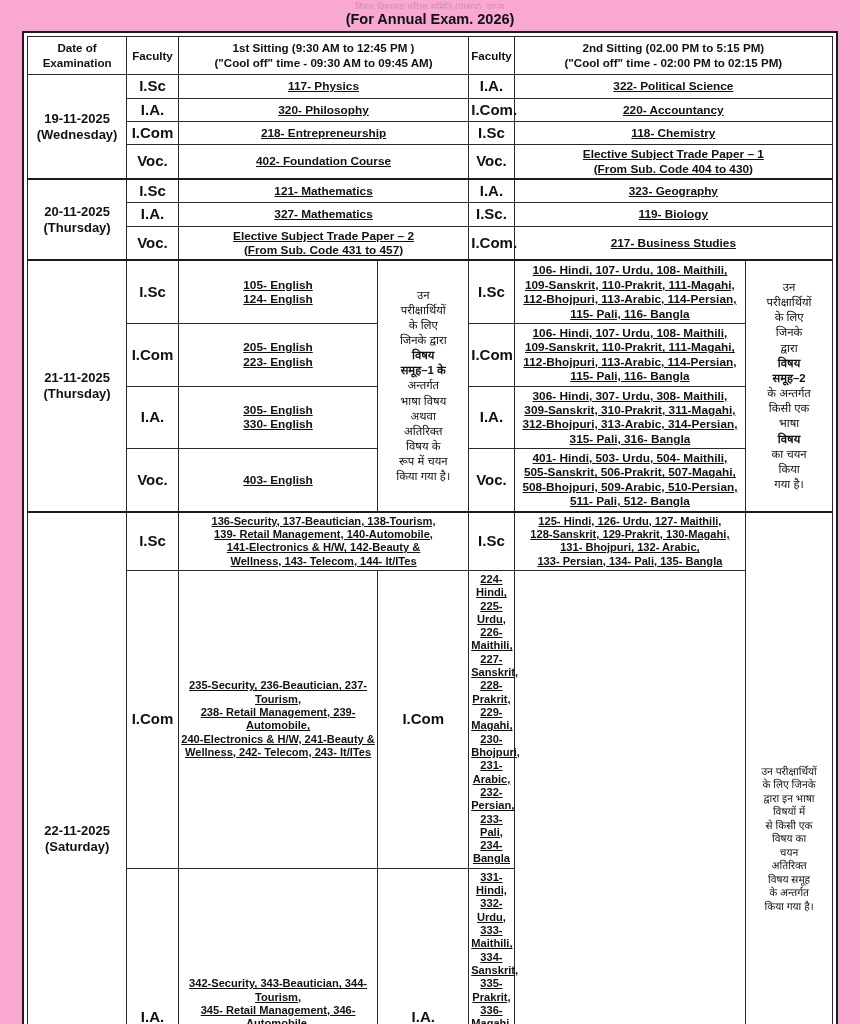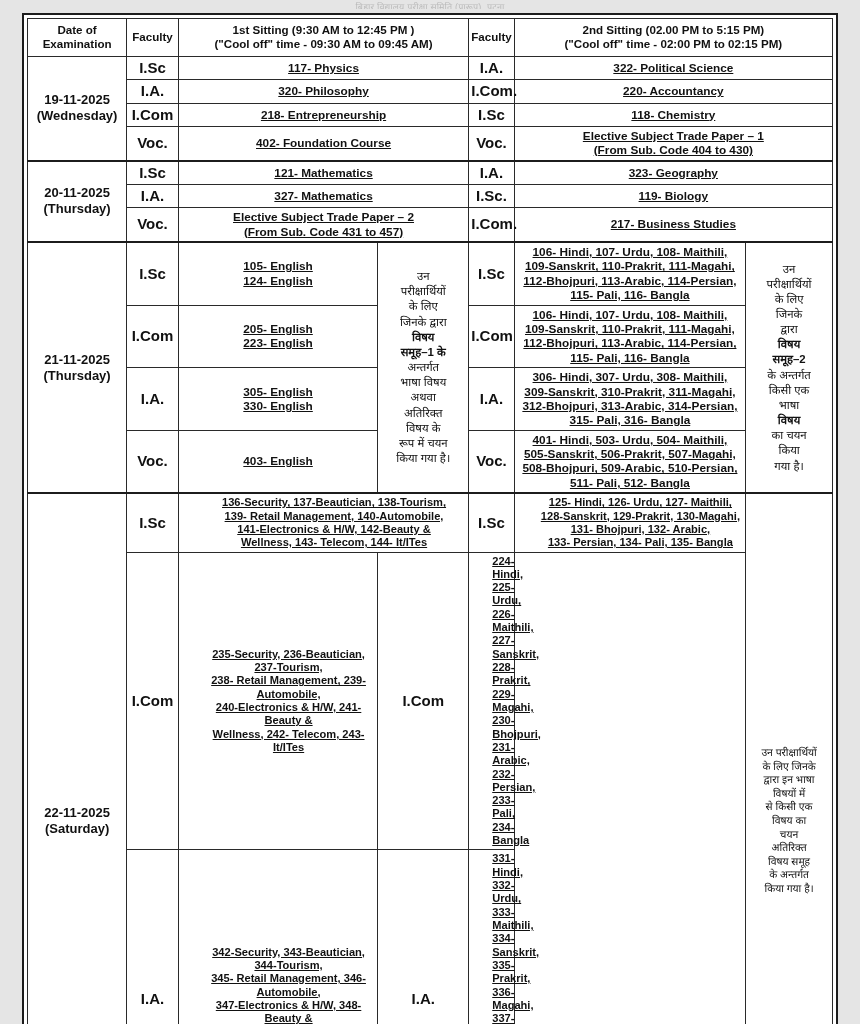--- a/index.html
+++ b/index.html
@@ -8,21 +8,21 @@
     background:#fdfdfb;
     font-family:"Liberation Sans", sans-serif;
     color:#101010;
     overflow:hidden;
   }
   .page{
     position:relative;
     width:860px; height:1024px;
     box-sizing:border-box;
     padding:0 22px;
-    background:#e5e5e5;
+    background:#f9a8d4;
   }
   .topstub{
     height:9px;
     margin:0 8px 0 8px;
     overflow:hidden;
     opacity:.30;
     font-size:9px;
     letter-spacing:.2px;
     color:#555;
     white-space:nowrap;
@@ -58,39 +58,40 @@
     color:#111;
   }
   thead th{
     font-size:11.6px;
     padding:4px 2px;
     line-height:1.25;
   }
   td.date{ font-size:13px; white-space:nowrap; }
   td.fac{ font-size:15px; white-space:nowrap; }
   td.subj{ font-size:11.8px;text-decoration:underline; }
-  td.subj.small{ font-size:11.1px; line-height:1.2;padding-left:23px; }
+  td.subj.small{ font-size:11.1px; line-height:1.2; }
   td.note{
     font-size:11.4px;
     line-height:1.33;
     padding:2px 1px;
     font-weight:normal;
   }
   td.note.tight{ font-size:10.4px; line-height:1.3; }
   td.note b{ font-weight:bold; }
   .thick-top{ border-top:2.2px solid #1c1c1c; }
 </style>
 </head>
 <body>
 
 <div class="page">
 
   <div class="topstub">बिहार विद्यालय परीक्षा समिति (प्रारूप), पटना</div>
 
   <div class="title-wrap">
+    <div class="subtitle">(For Annual Exam. 2026)</div>
   </div>
 
   <div class="frame upper">
     <table>
       <colgroup>
         <col style="width:96px">
           <col style="width:50px">
           <col style="width:193px">
         <col style="width:88px">
           <col style="width:44px">

